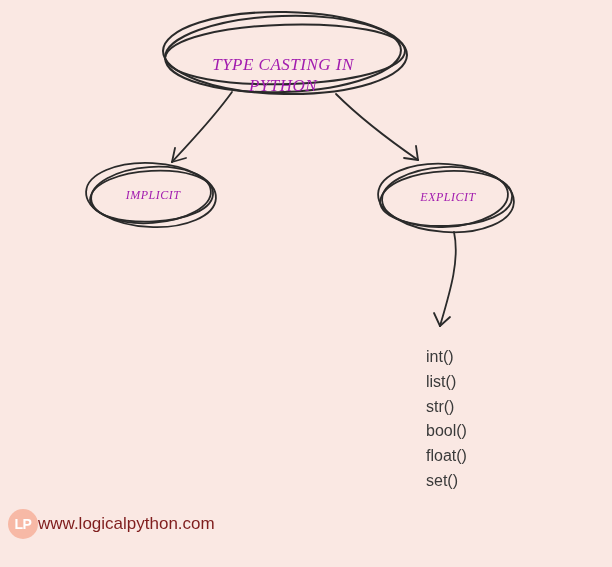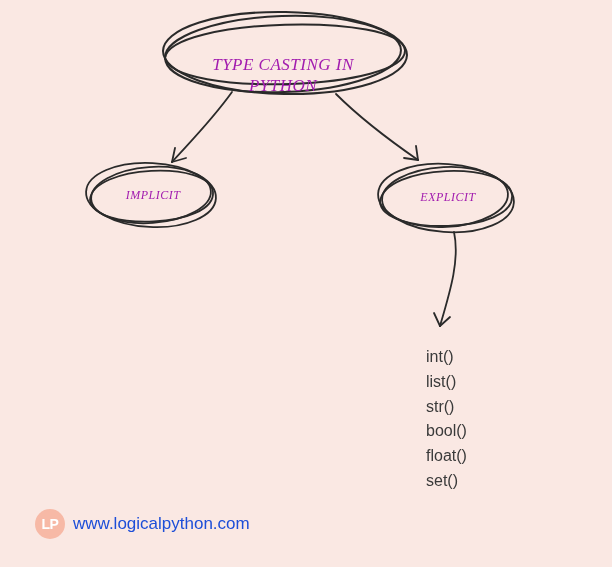--- a/index.html
+++ b/index.html
@@ -41,44 +41,44 @@
     font-size: 16px;
     color: #3a3a3a;
     line-height: 1.55;
     font-style: normal;
     font-weight: 400;
     margin-left: 16px;
   }
   .func-list div { }
   .footer {
     position: absolute;
-    left: 35px;
+    left: 8px;
     bottom: 28px;
     display: flex;
     align-items: center;
-    gap: 8px;
+    gap: 0;
   }
   .logo-badge {
     width: 30px;
     height: 30px;
     border-radius: 50%;
     background: #f7b9a6;
     display: flex;
     align-items: center;
     justify-content: center;
     font-family: Arial, sans-serif;
     font-weight: 700;
     font-size: 14px;
     color: #fff;
     letter-spacing: -0.5px;
   }
   .site-url {
     font-family: -apple-system, BlinkMacSystemFont, 'Segoe UI', Arial, sans-serif;
     font-size: 17px;
-    color: #1d4ed8;
+    color: #7f1d1d;
     font-weight: 400;
   }
   svg.overlay {
     position: absolute;
     top: 0; left: 0;
     width: 612px; height: 567px;
     pointer-events: none;
   }
 </style>
 </head>

